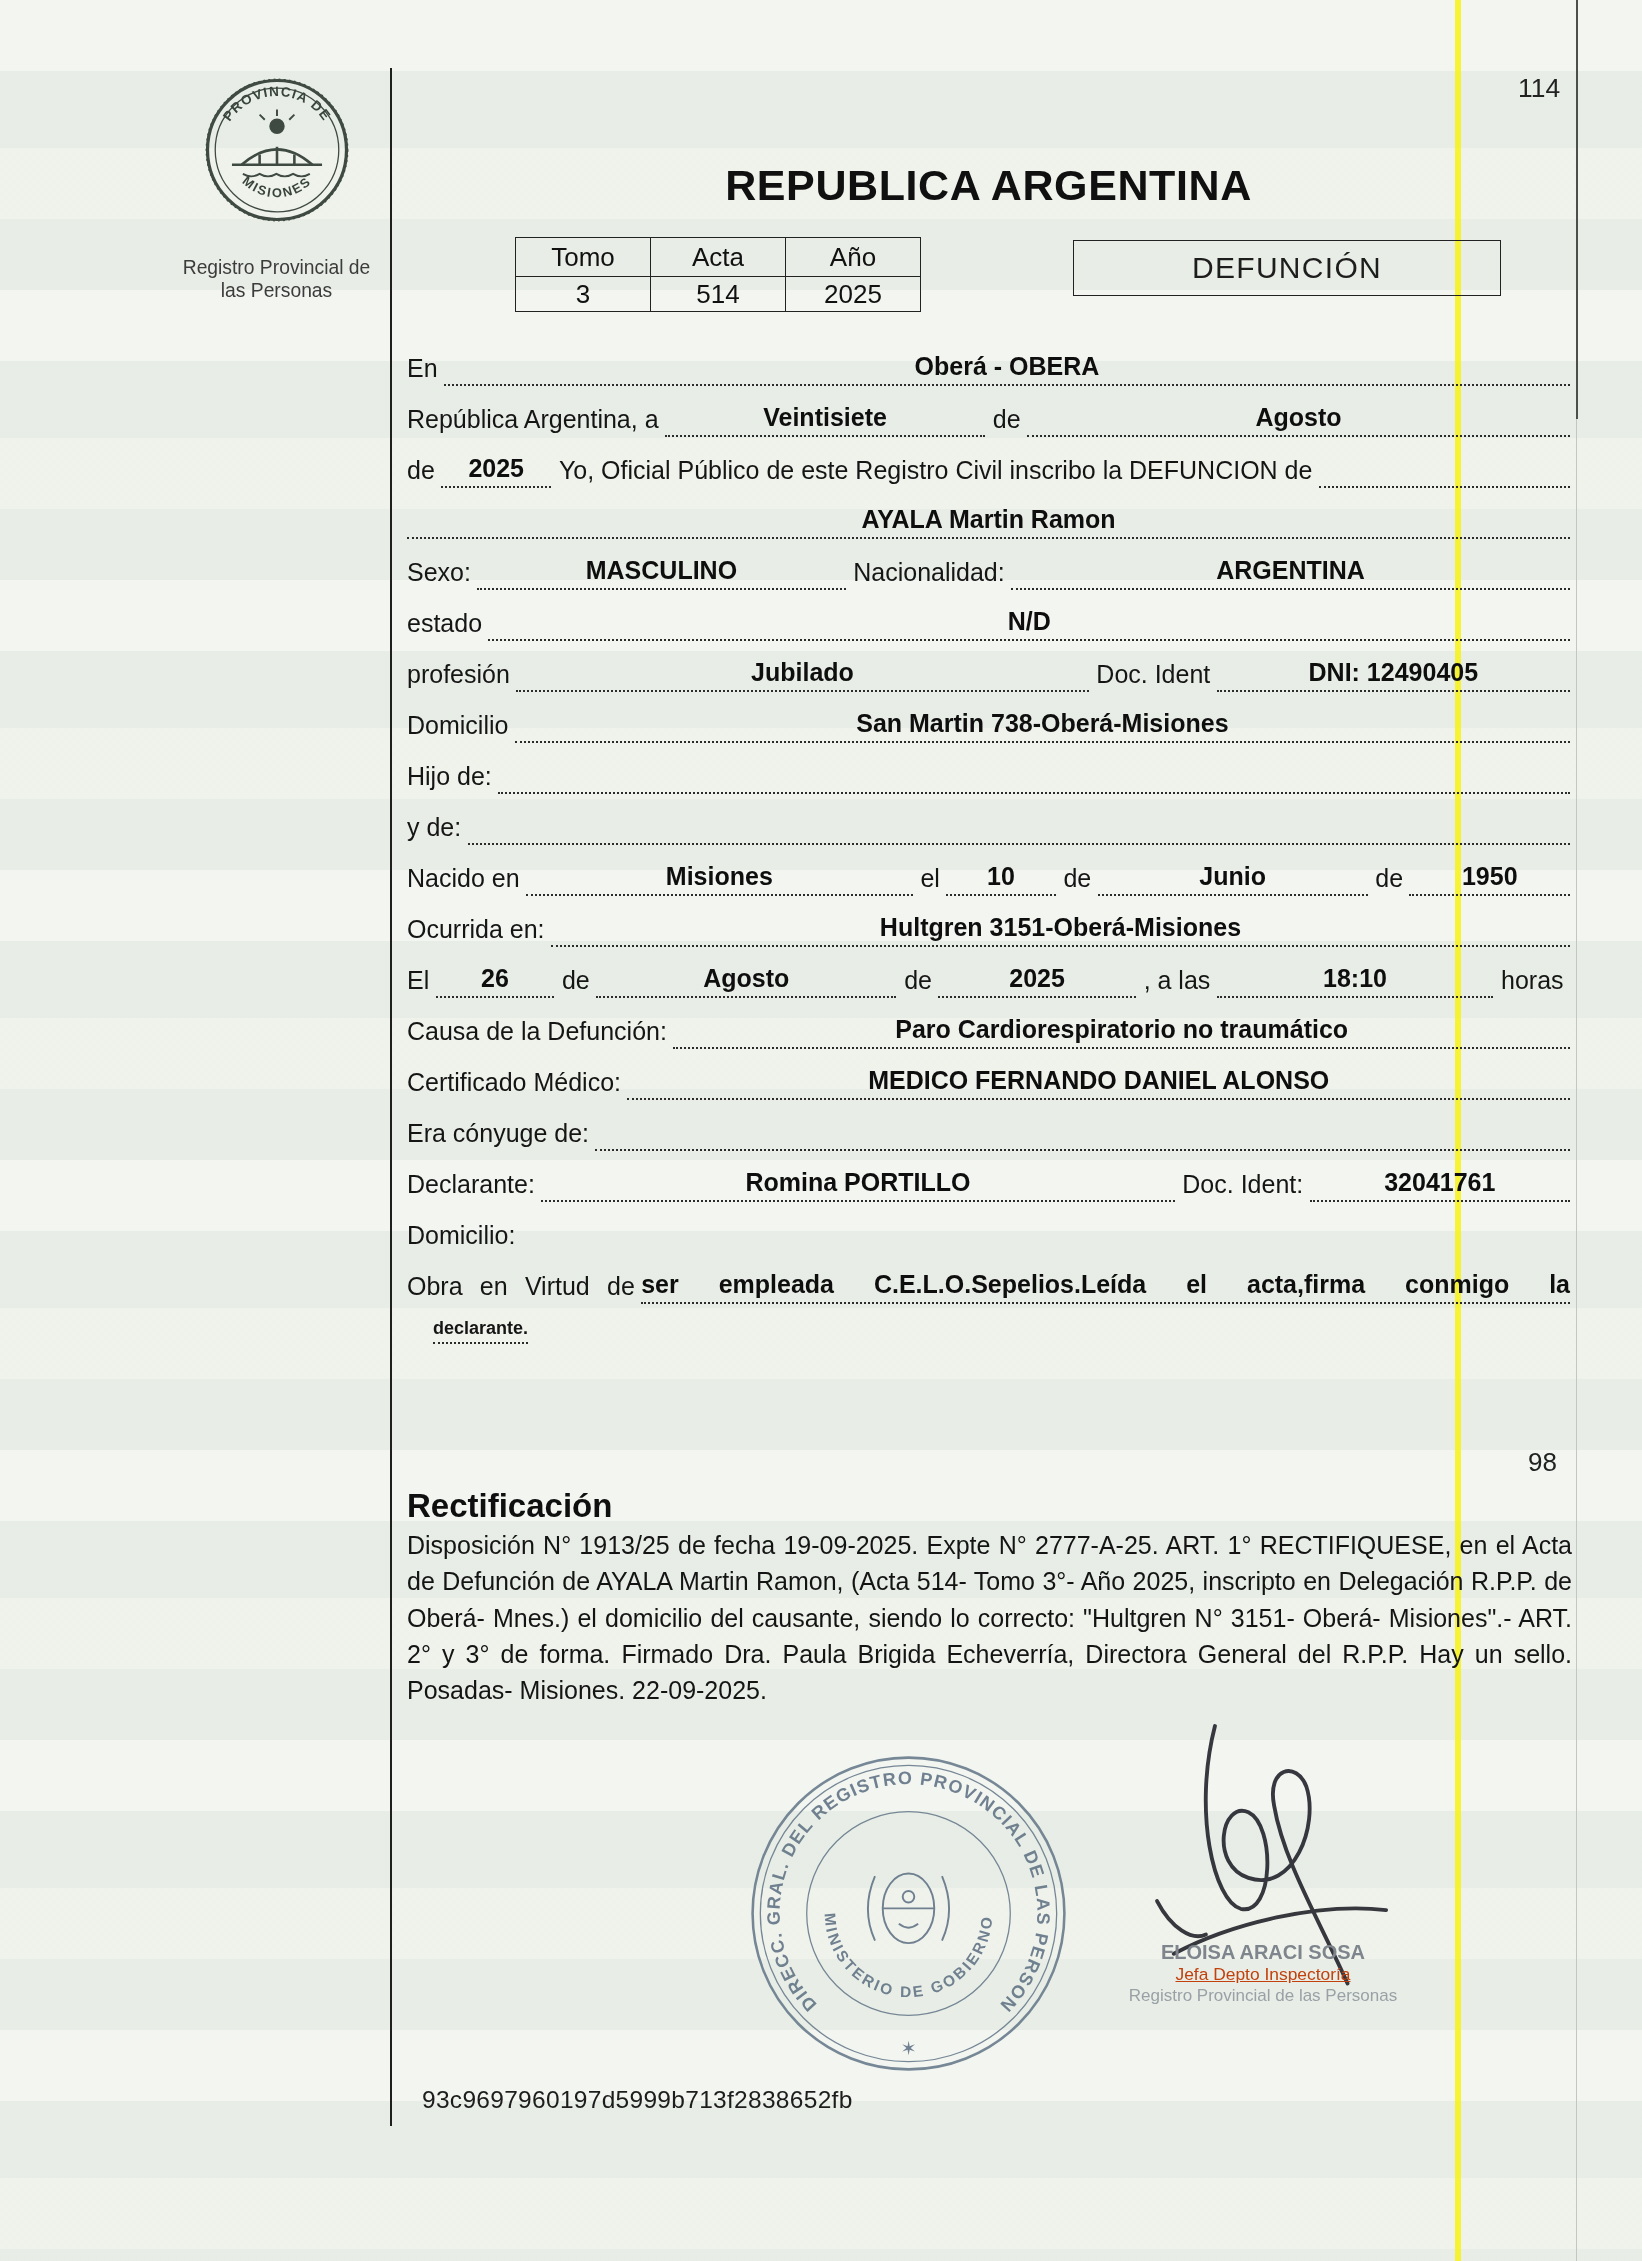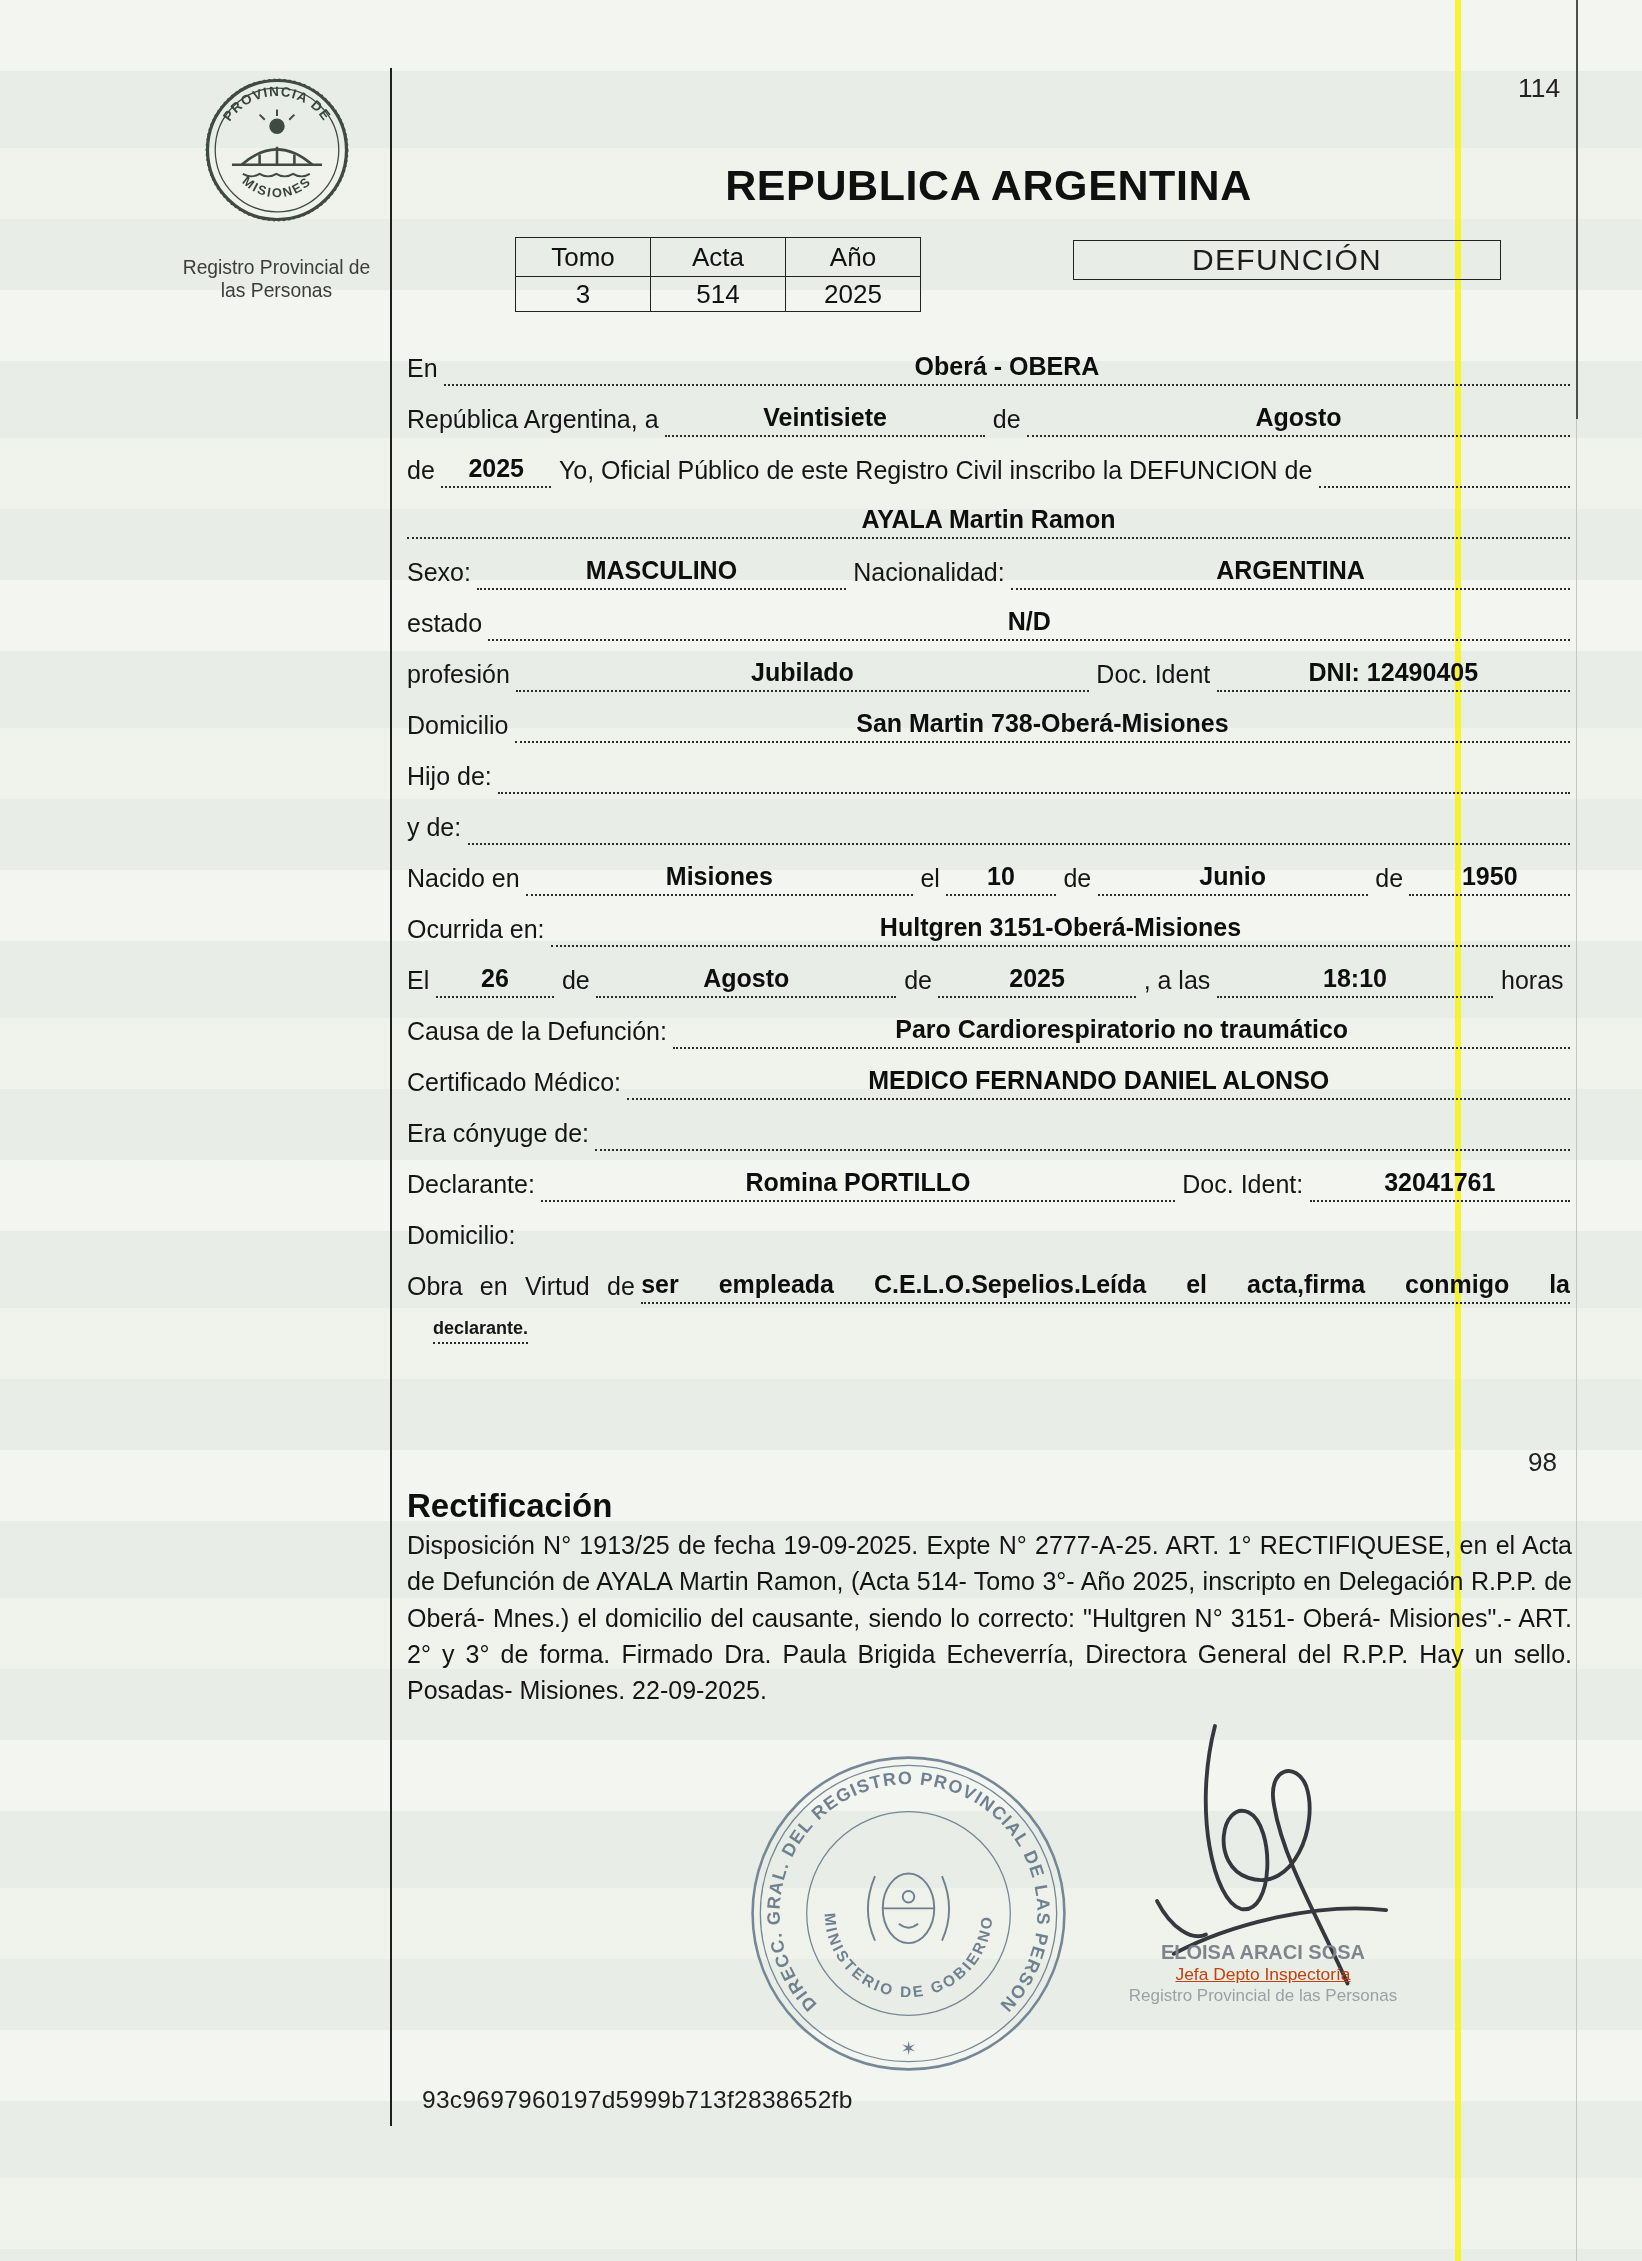--- a/index.html
+++ b/index.html
@@ -29,21 +29,21 @@
 
   .title { position:absolute; left:412px; top:113px; width:1153px; text-align:center;
     font-size:43px; font-weight:bold; color:#101010; letter-spacing:0.6px;margin-top:48px; }
 
   .record-table { position:absolute; left:515px; top:237px; border-collapse:collapse; }
   .record-table td { width:135px; border:1.3px solid #222; text-align:center;
     font-size:26px; color:#111; padding:0; }
   .record-table tr.hd td { height:39px; }
   .record-table tr.vl td { height:35px; }
 
-  .def-box { position:absolute; left:1073px; top:240px; width:428px; height:40px;
+  .def-box { position:absolute; left:1073px; top:240px; width:428px; height:56px;
     border:1.9px solid #222; display:flex; align-items:center; justify-content:center;
     font-size:30px; color:#1d1d1d; letter-spacing:1.3px; }
 
   .form-area { position:absolute; left:407px; top:335px; width:1163px; }
   .row { display:flex; align-items:flex-end; height:51px; }
   .row-last { height:40px; align-items:flex-end; }
   .lbl { font-size:25px; color:#151515; padding:0 6.4px 3.2px 7.7px; white-space:nowrap; }
   .row .lbl:first-child { padding-left:0; }
   .fill { flex:1 1 0; min-width:0; border-bottom:2.6px dotted #2b2b2b; text-align:center;
     font-size:25px; font-weight:bold; color:#0e0e0e; padding-bottom:2.6px; white-space:nowrap; }

